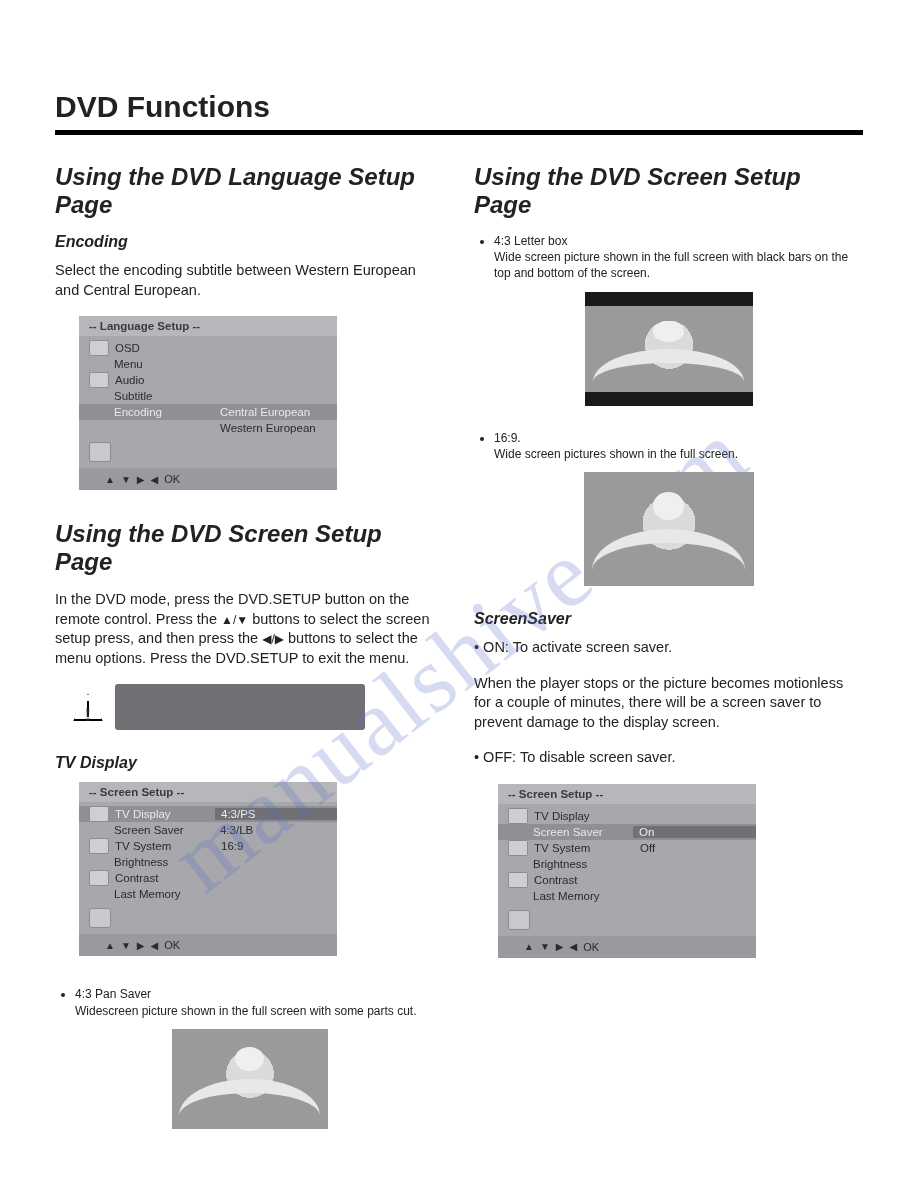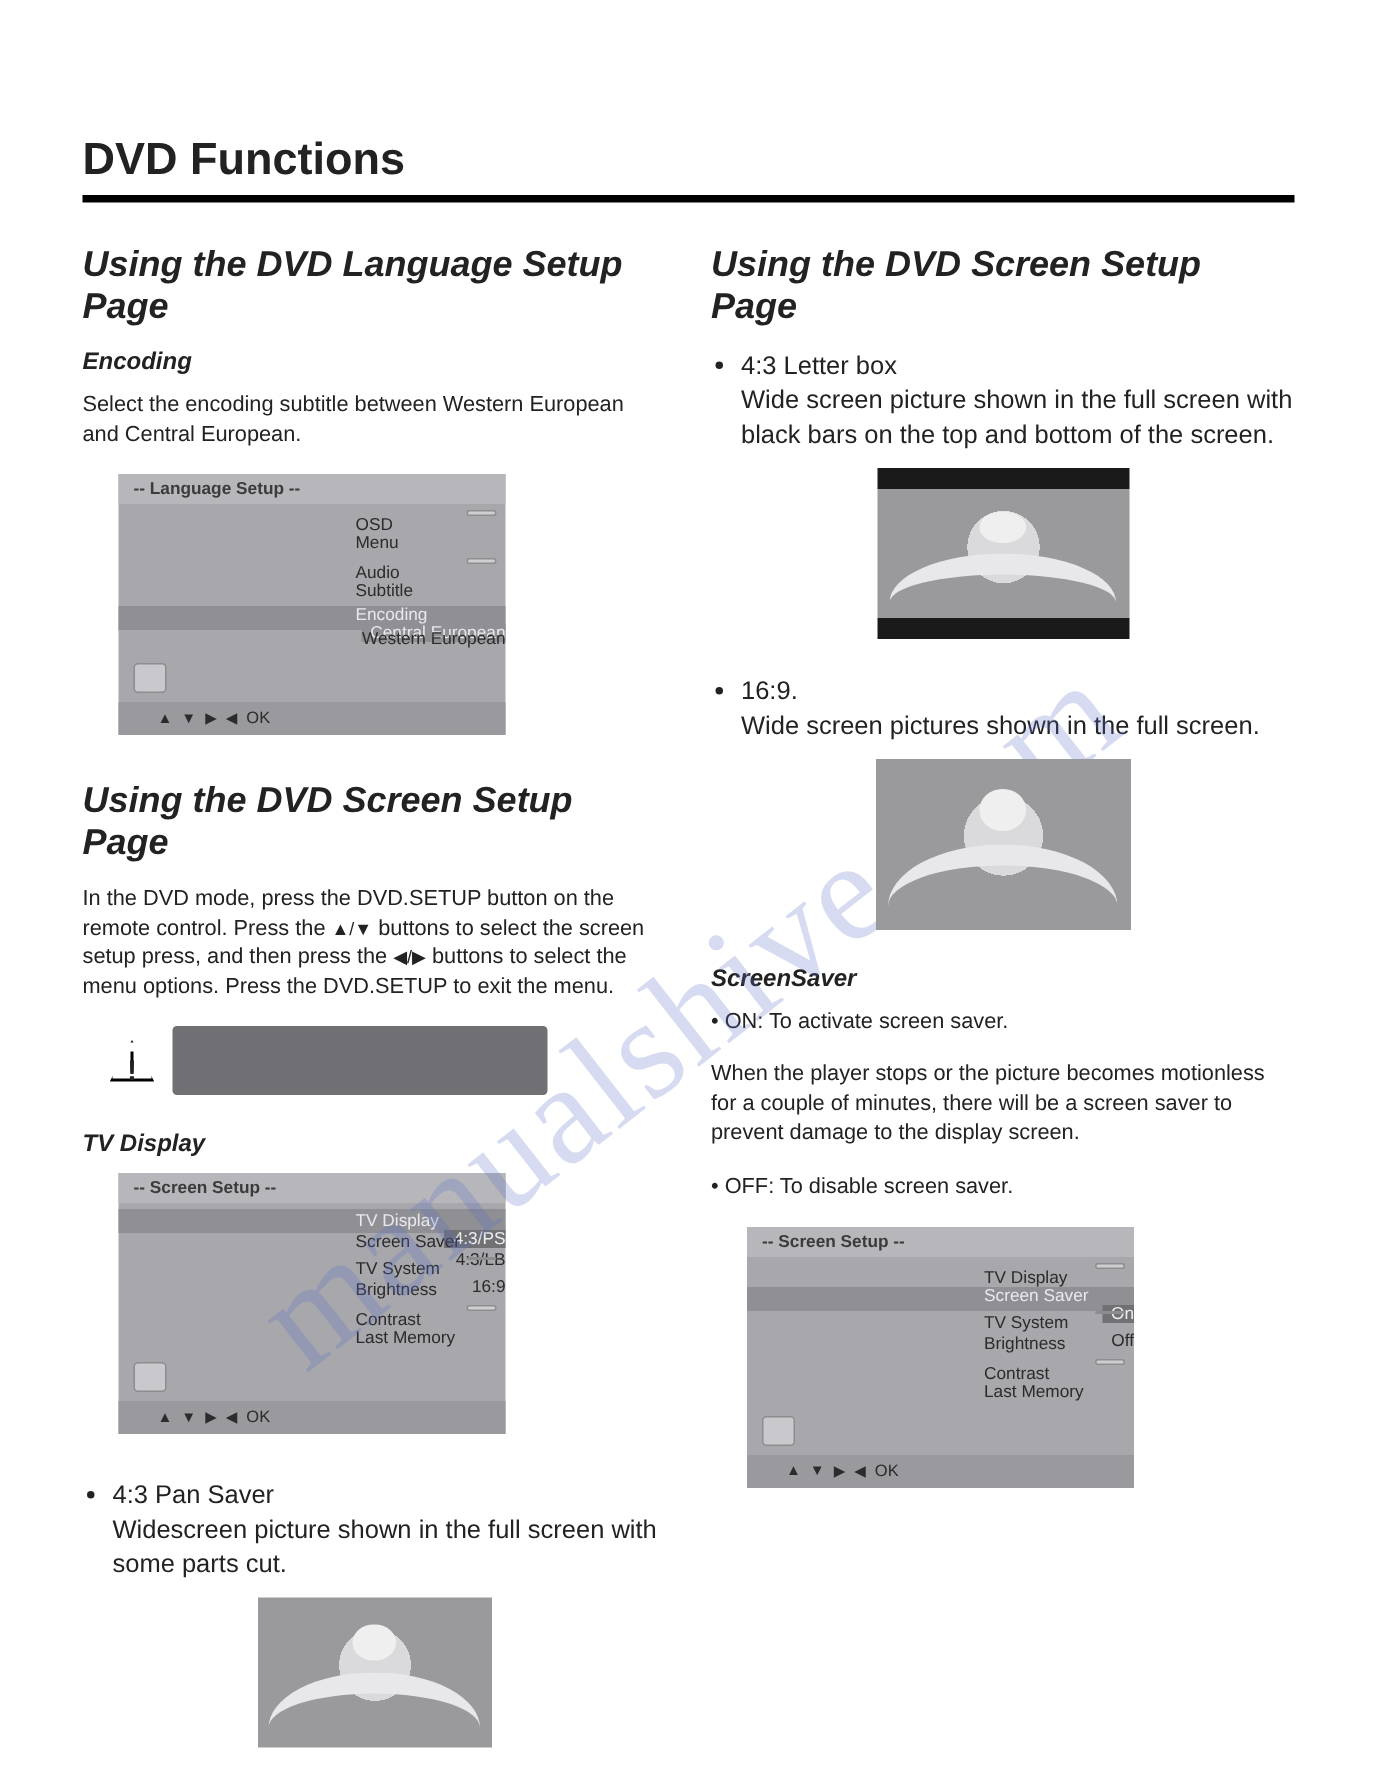--- a/index.html
+++ b/index.html
@@ -49,45 +49,44 @@
     margin: 0 0 10px 0;
     color: #222;
   }
   .body-text {
     font-size: 14.5px;
     line-height: 1.35;
     margin: 0 0 16px 0;
   }
   .body-text b { font-weight: normal; text-align: center; }
   ul.bullets { margin: 0 0 10px 0; padding-left: 20px; }
-  ul.bullets li { font-size: 17px; line-height: 1.35; margin-bottom: 8px; }
+  ul.bullets li { font-size: 12px; line-height: 1.35; margin-bottom: 8px; }
 
   
   .osd {
     width: 258px;
     background: #a7a7ac;
     margin: 0 0 30px 24px;
     font-size: 11.5px;
     color: #2b2b2b;
   }
   .osd-title {
     background: #b7b7bb;
     padding: 4px 10px;
     font-weight: bold;
     color: #3b3b3b;
   }
   .osd-body {
     padding: 4px 0 0 0;
   }
   .osd-row {
     display: flex;
-    align-items: flex-end;
+    align-items: center;
     height: 16px;
     padding-left: 10px;
-    flex-direction: column;
   }
   .osd-row .ic {
     width: 18px; height: 14px;
     background: #cfcfd3;
     border: 1px solid #8d8d90;
     margin-right: 6px;
     border-radius: 2px;
   }
   .osd-row .label { width: 100px; }
   .osd-row .opt   { flex: 1; padding-left: 6px; }

